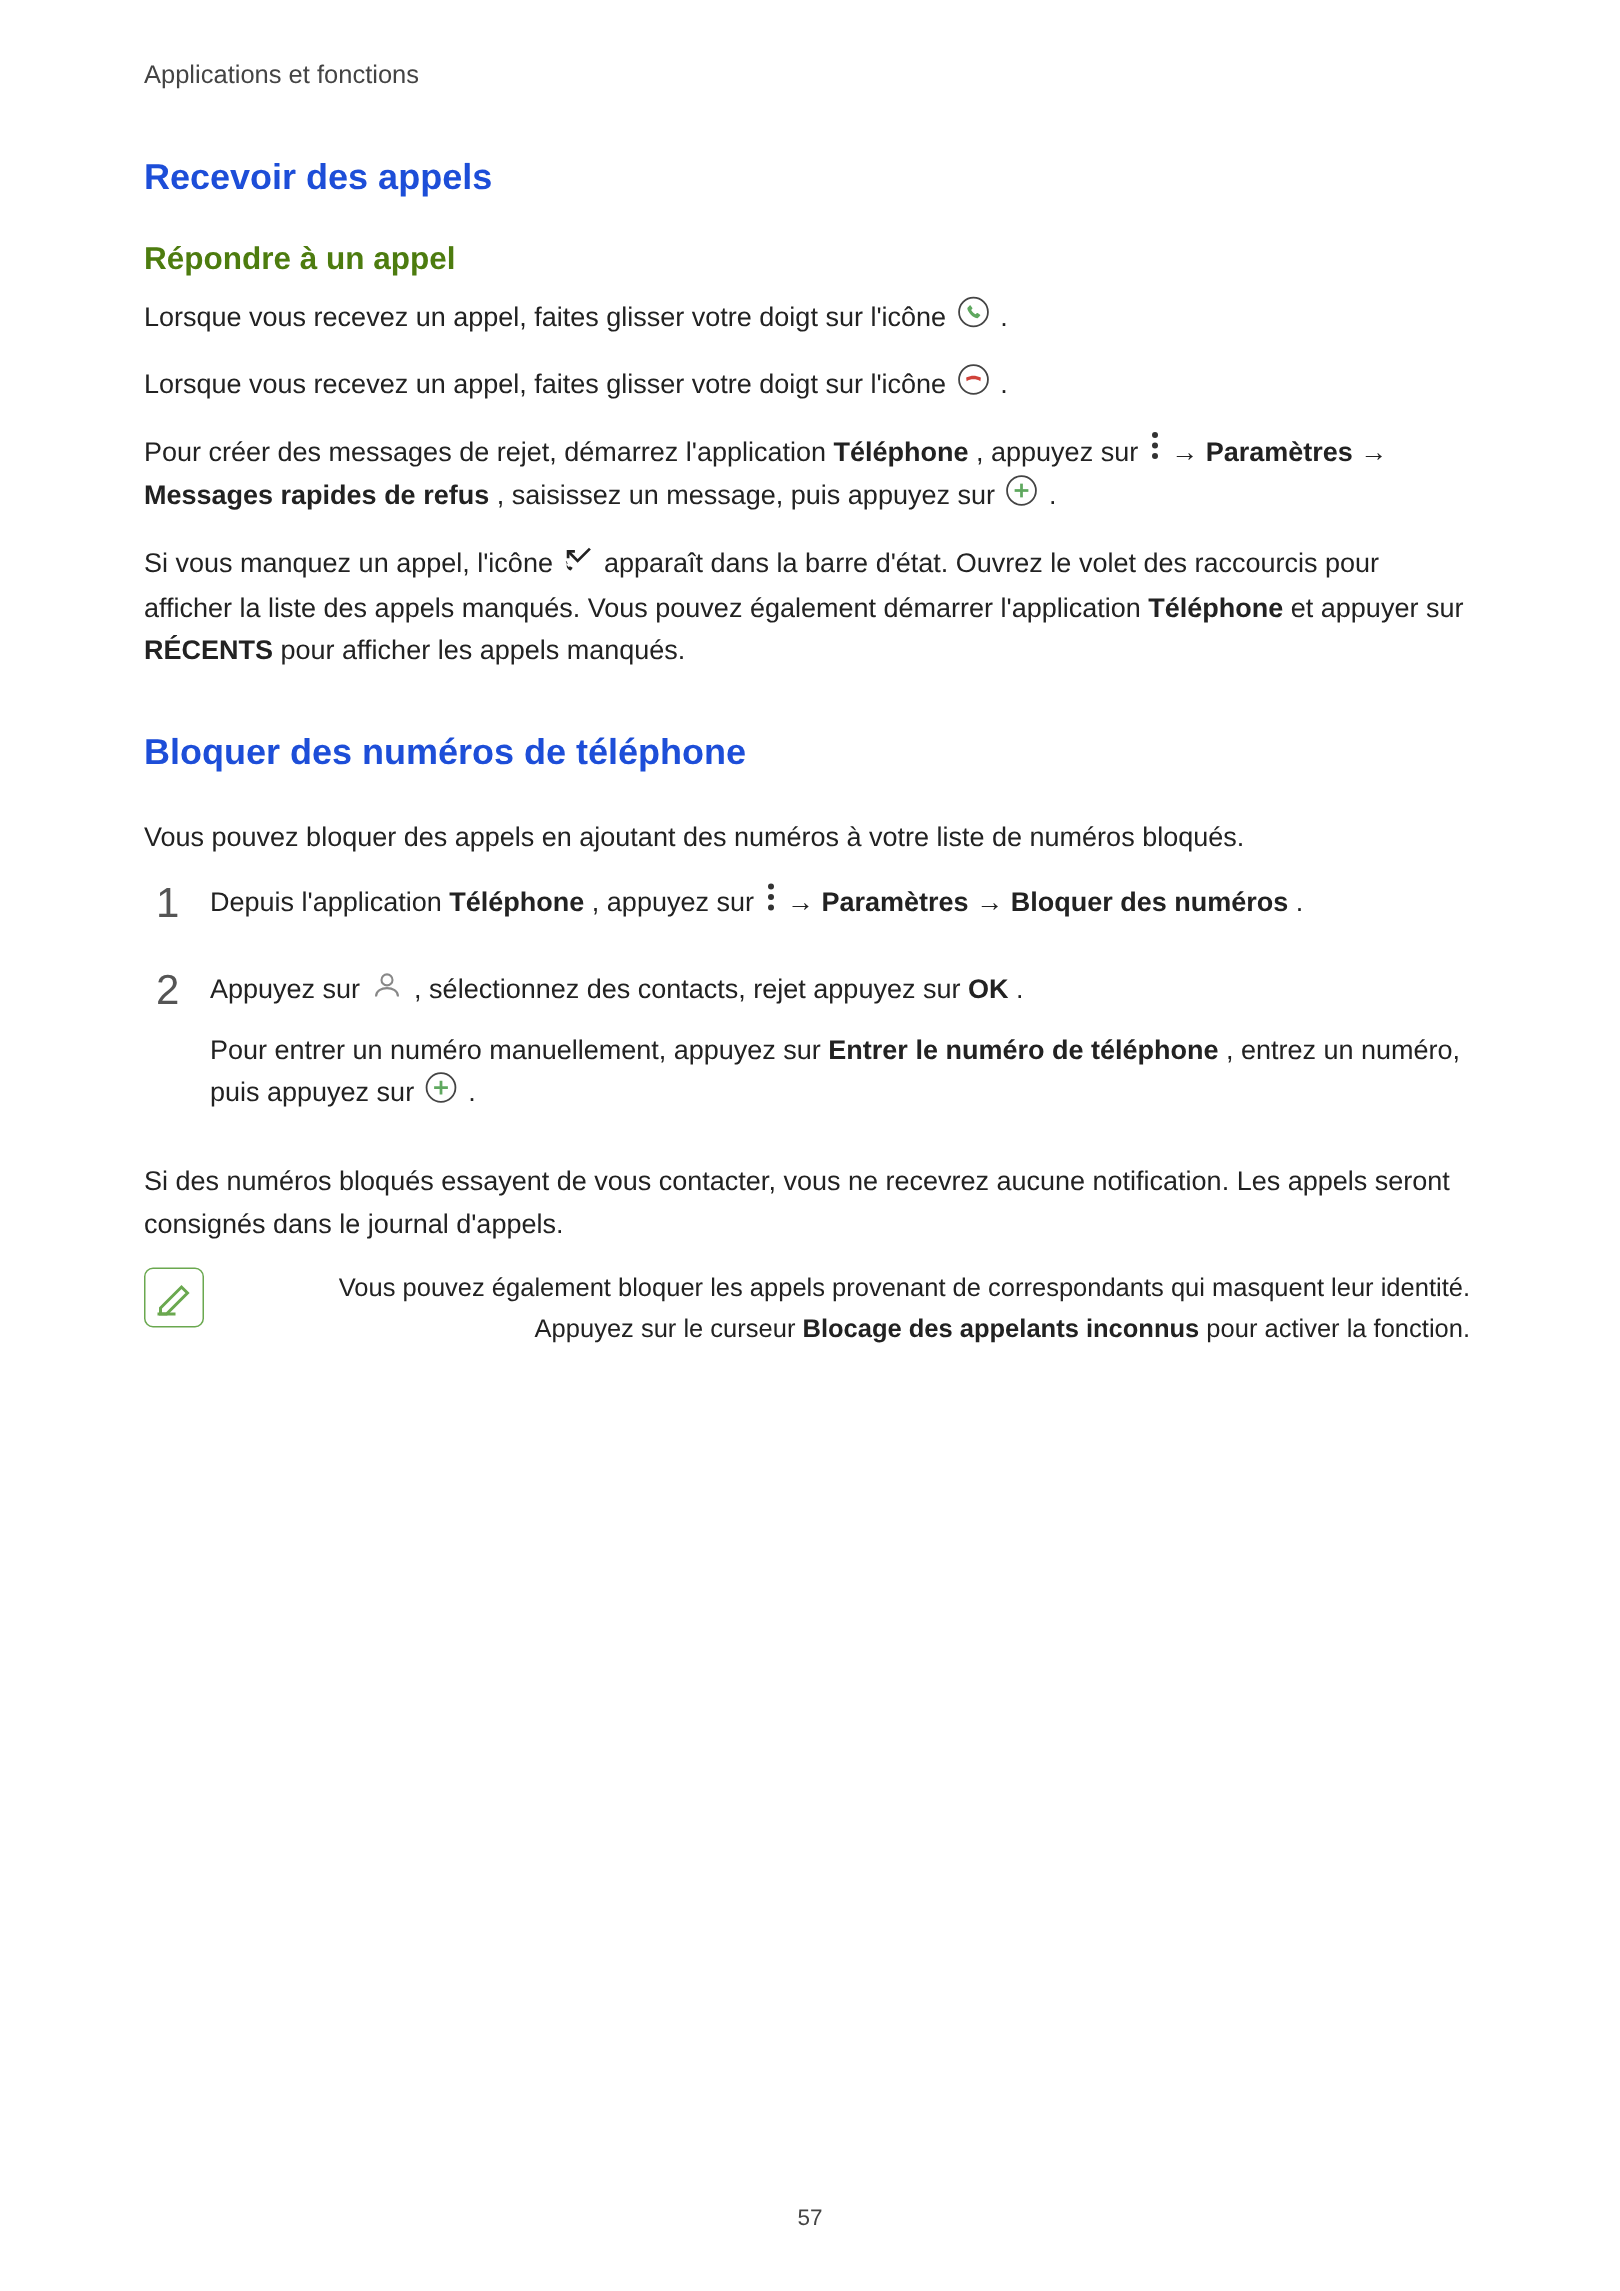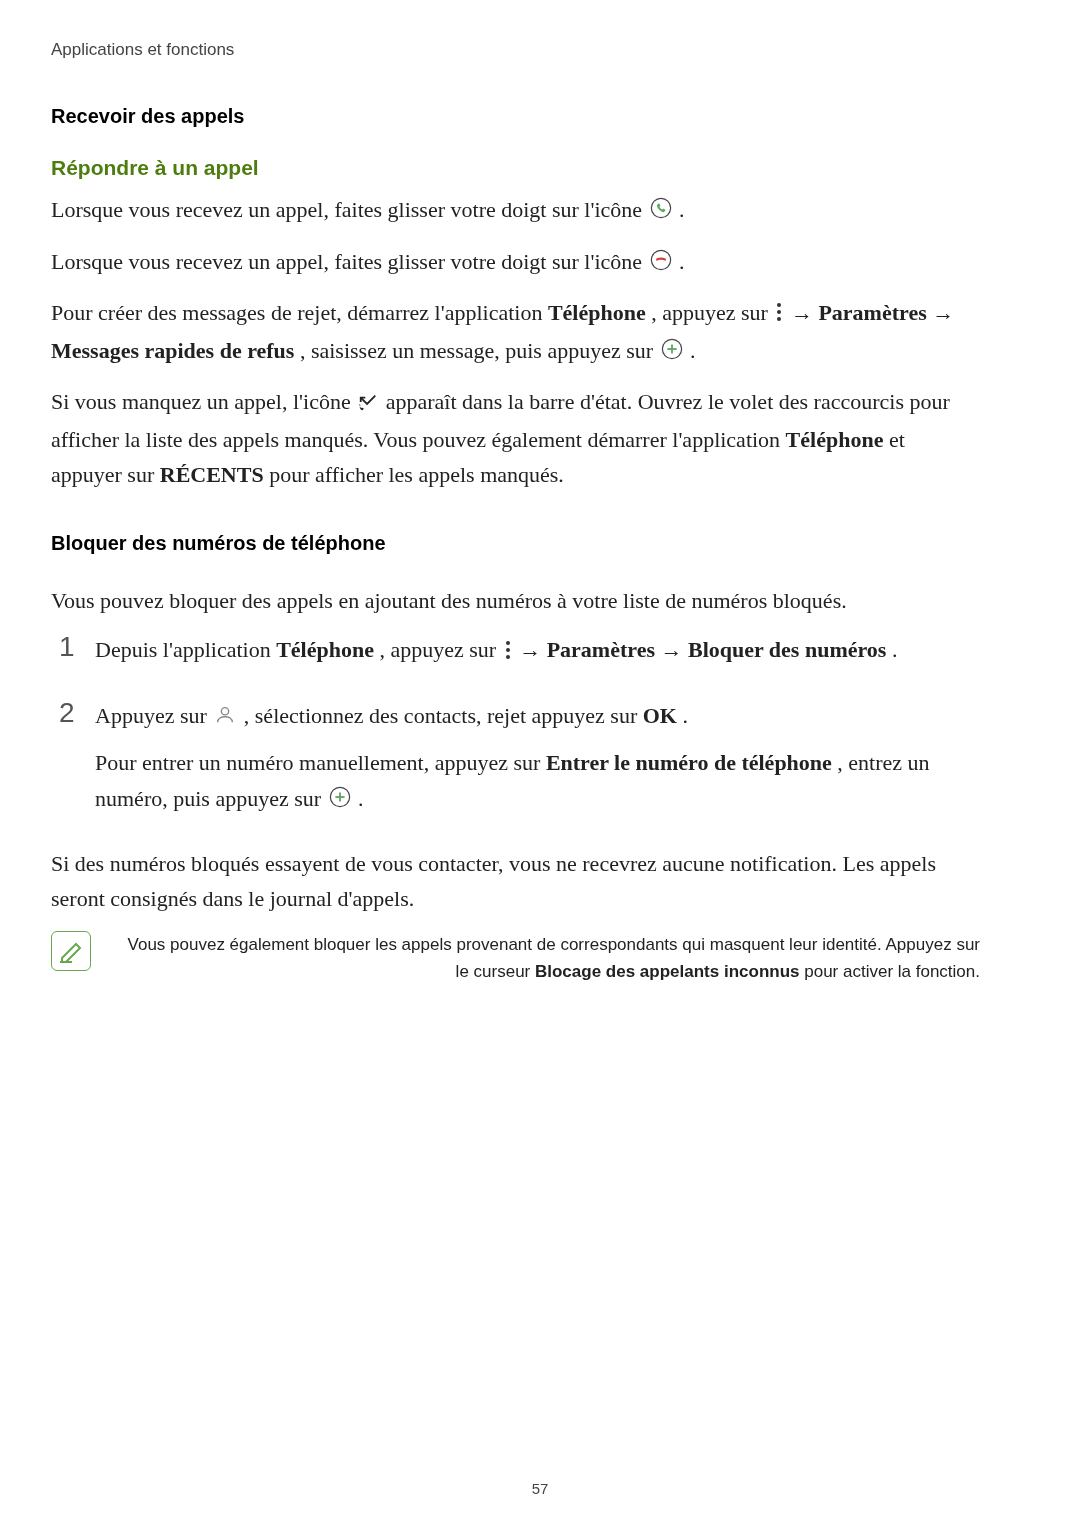--- a/index.html
+++ b/index.html
@@ -6,46 +6,46 @@
     body {
       width: 1080px;
       height: 1527px;
       background: #fff;
       font-family: Arial, Helvetica, sans-serif;
       color: #222;
       position: relative;
     }
     .content {
       padding: 40px 100px 0 51px;
+      margin-left: 45px;
     }
     .page-header {
       font-size: 17px;
       color: #444;
       margin-bottom: 45px;
     }
     .h2 {
-      font-size: 20px;
-      color: #000000;
+      font-size: 24px;
+      color: #1d4ed8;
       font-weight: 600;
       margin-top: 10px;
       margin-bottom: 28px;
     }
     .h3 {
       font-size: 21px;
       font-weight: 700;
       color: #4d7c0f;
       margin-top: 8px;
       margin-bottom: 12px;
     }
     p {
-      font-size: 22px;
+      font-size: 18px;
       line-height: 1.6;
       color: #222;
       margin-bottom: 14px;
-      font-family: Liberation Serif, serif;
     }
     strong {
       font-weight: 700;
     }
     .icon {
       display: inline-block;
       vertical-align: middle;
       margin: 0 2px;
     }
     .icon-circle-accept svg,
@@ -92,21 +92,21 @@
     }
     .note-icon svg { width: 26px; height: 26px; }
     .note-body {
       flex: 1;
       font-size: 17px;
       line-height: 1.6;
       text-align: right;
     }
     .page-number {
       position: absolute;
-      bottom: 30px;
+      bottom: 40px;
       left: 0;
       right: 0;
       text-align: center;
       font-size: 15px;
       color: #444;
     }
     .spacer-section { margin-top: 40px; }
   </style>
 </head>
 <body>

